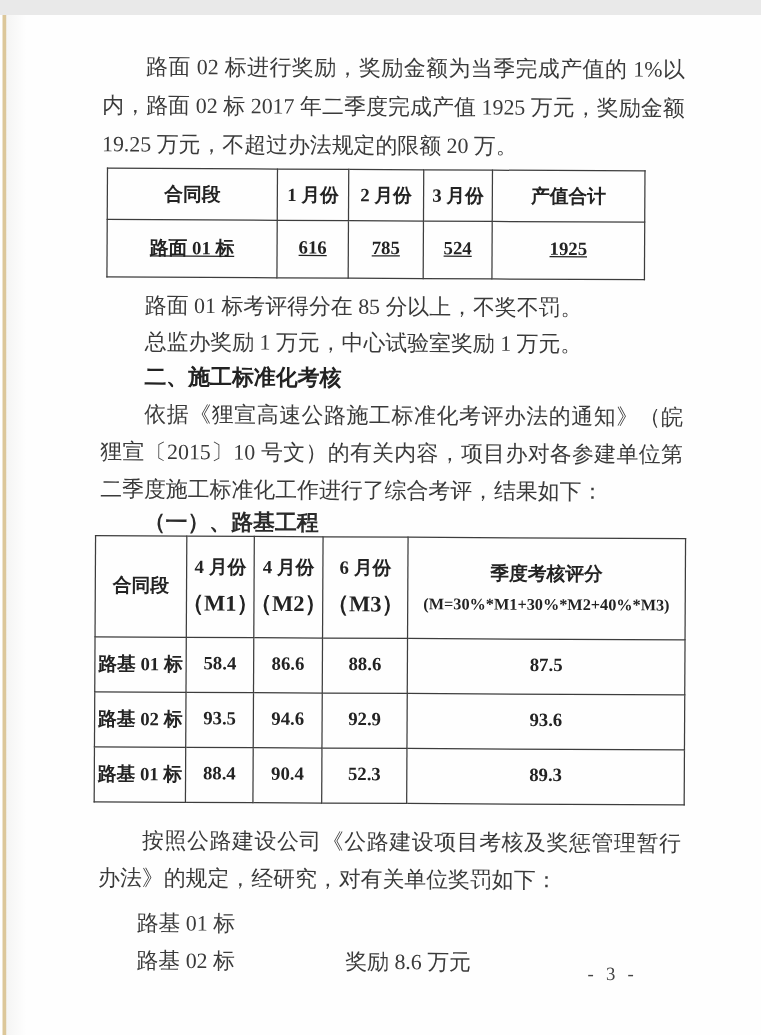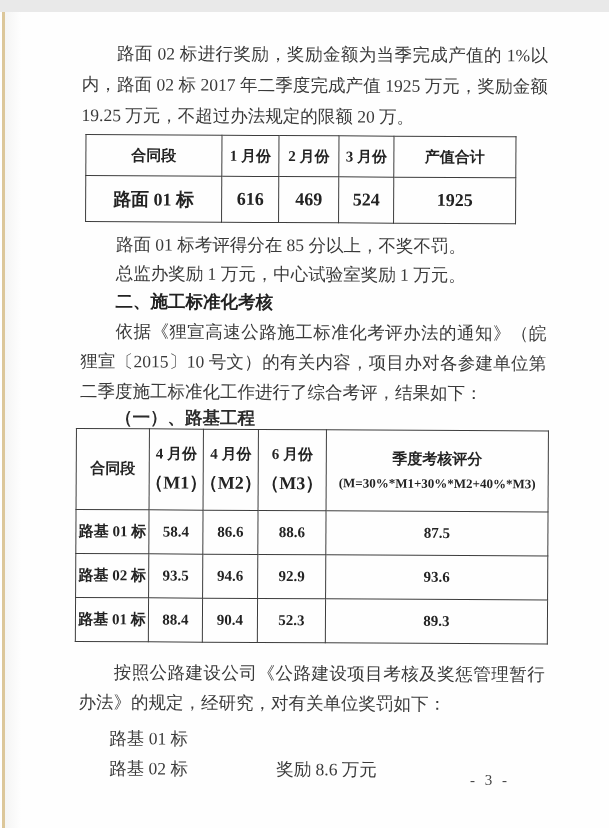--- a/index.html
+++ b/index.html
@@ -25,21 +25,21 @@
   .single { margin:0; font-size:17.5px; line-height:28.5px; text-indent:2em; color:#3a3a3a; white-space:nowrap; }
   .heading { font-weight:bold; color:#222; }
   .sub-heading { margin:0; font-size:17.5px; line-height:22px; text-indent:2em; font-weight:bold; color:#2b2b2b; white-space:nowrap; }
 
   table { border-collapse:collapse; table-layout:fixed; }
   td { border:1.4px solid #3d3d3d; text-align:center; vertical-align:middle;
        font-weight:bold; color:#232323; padding:0; }
 
   .table1 { width:430px; margin:3px 0 0 4px; }
   .table1 .hrow td { height:40px; font-size:15px; }
-  .table1 .drow td { height:45px; font-size:18px; }
+  .table1 .drow td { height:45px; font-size:15px;text-decoration:underline; }
 
   .table2 { width:472px; margin:0 0 0 -4px; }
   .table2 .hrow td { height:80px; font-size:15px; }
   .table2 .drow td { height:43px; font-size:15px; }
   .hcell { display:flex; flex-direction:column; justify-content:center; align-items:center; gap:7px; height:100%; }
   .hcell .l2 { font-size:18px; }
   .hcell .l2.small { font-size:13px; letter-spacing:0; }
   .hcell .l2:empty { display:none; }
 
   .p5 { margin-top:15px; }
@@ -75,21 +75,21 @@
           <tr class="hrow">
         <td>合同段</td>
         <td>1 月份</td>
         <td>2 月份</td>
         <td>3 月份</td>
         <td>产值合计</td>
       </tr>
       <tr class="drow">
         <td>路面 01 标</td>
         <td>616</td>
-        <td>469</td>
+        <td>785</td>
         <td>524</td>
         <td>1925</td>
       </tr>
     </tbody>
       </table>
 
     <p class="single" style="margin-top:8px">路面 01 标考评得分在 85 分以上，不奖不罚。</p>
     <p class="single">总监办奖励 1 万元，中心试验室奖励 1 万元。</p>
     <p class="single heading">二、施工标准化考核</p>
     <p class="para" style="line-height:30px">依据《狸宣高速公路施工标准化考评办法的通知》（皖狸宣〔2015〕10 号文）的有关内容，项目办对各参建单位第二季度施工标准化工作进行了综合考评，结果如下：</p>

